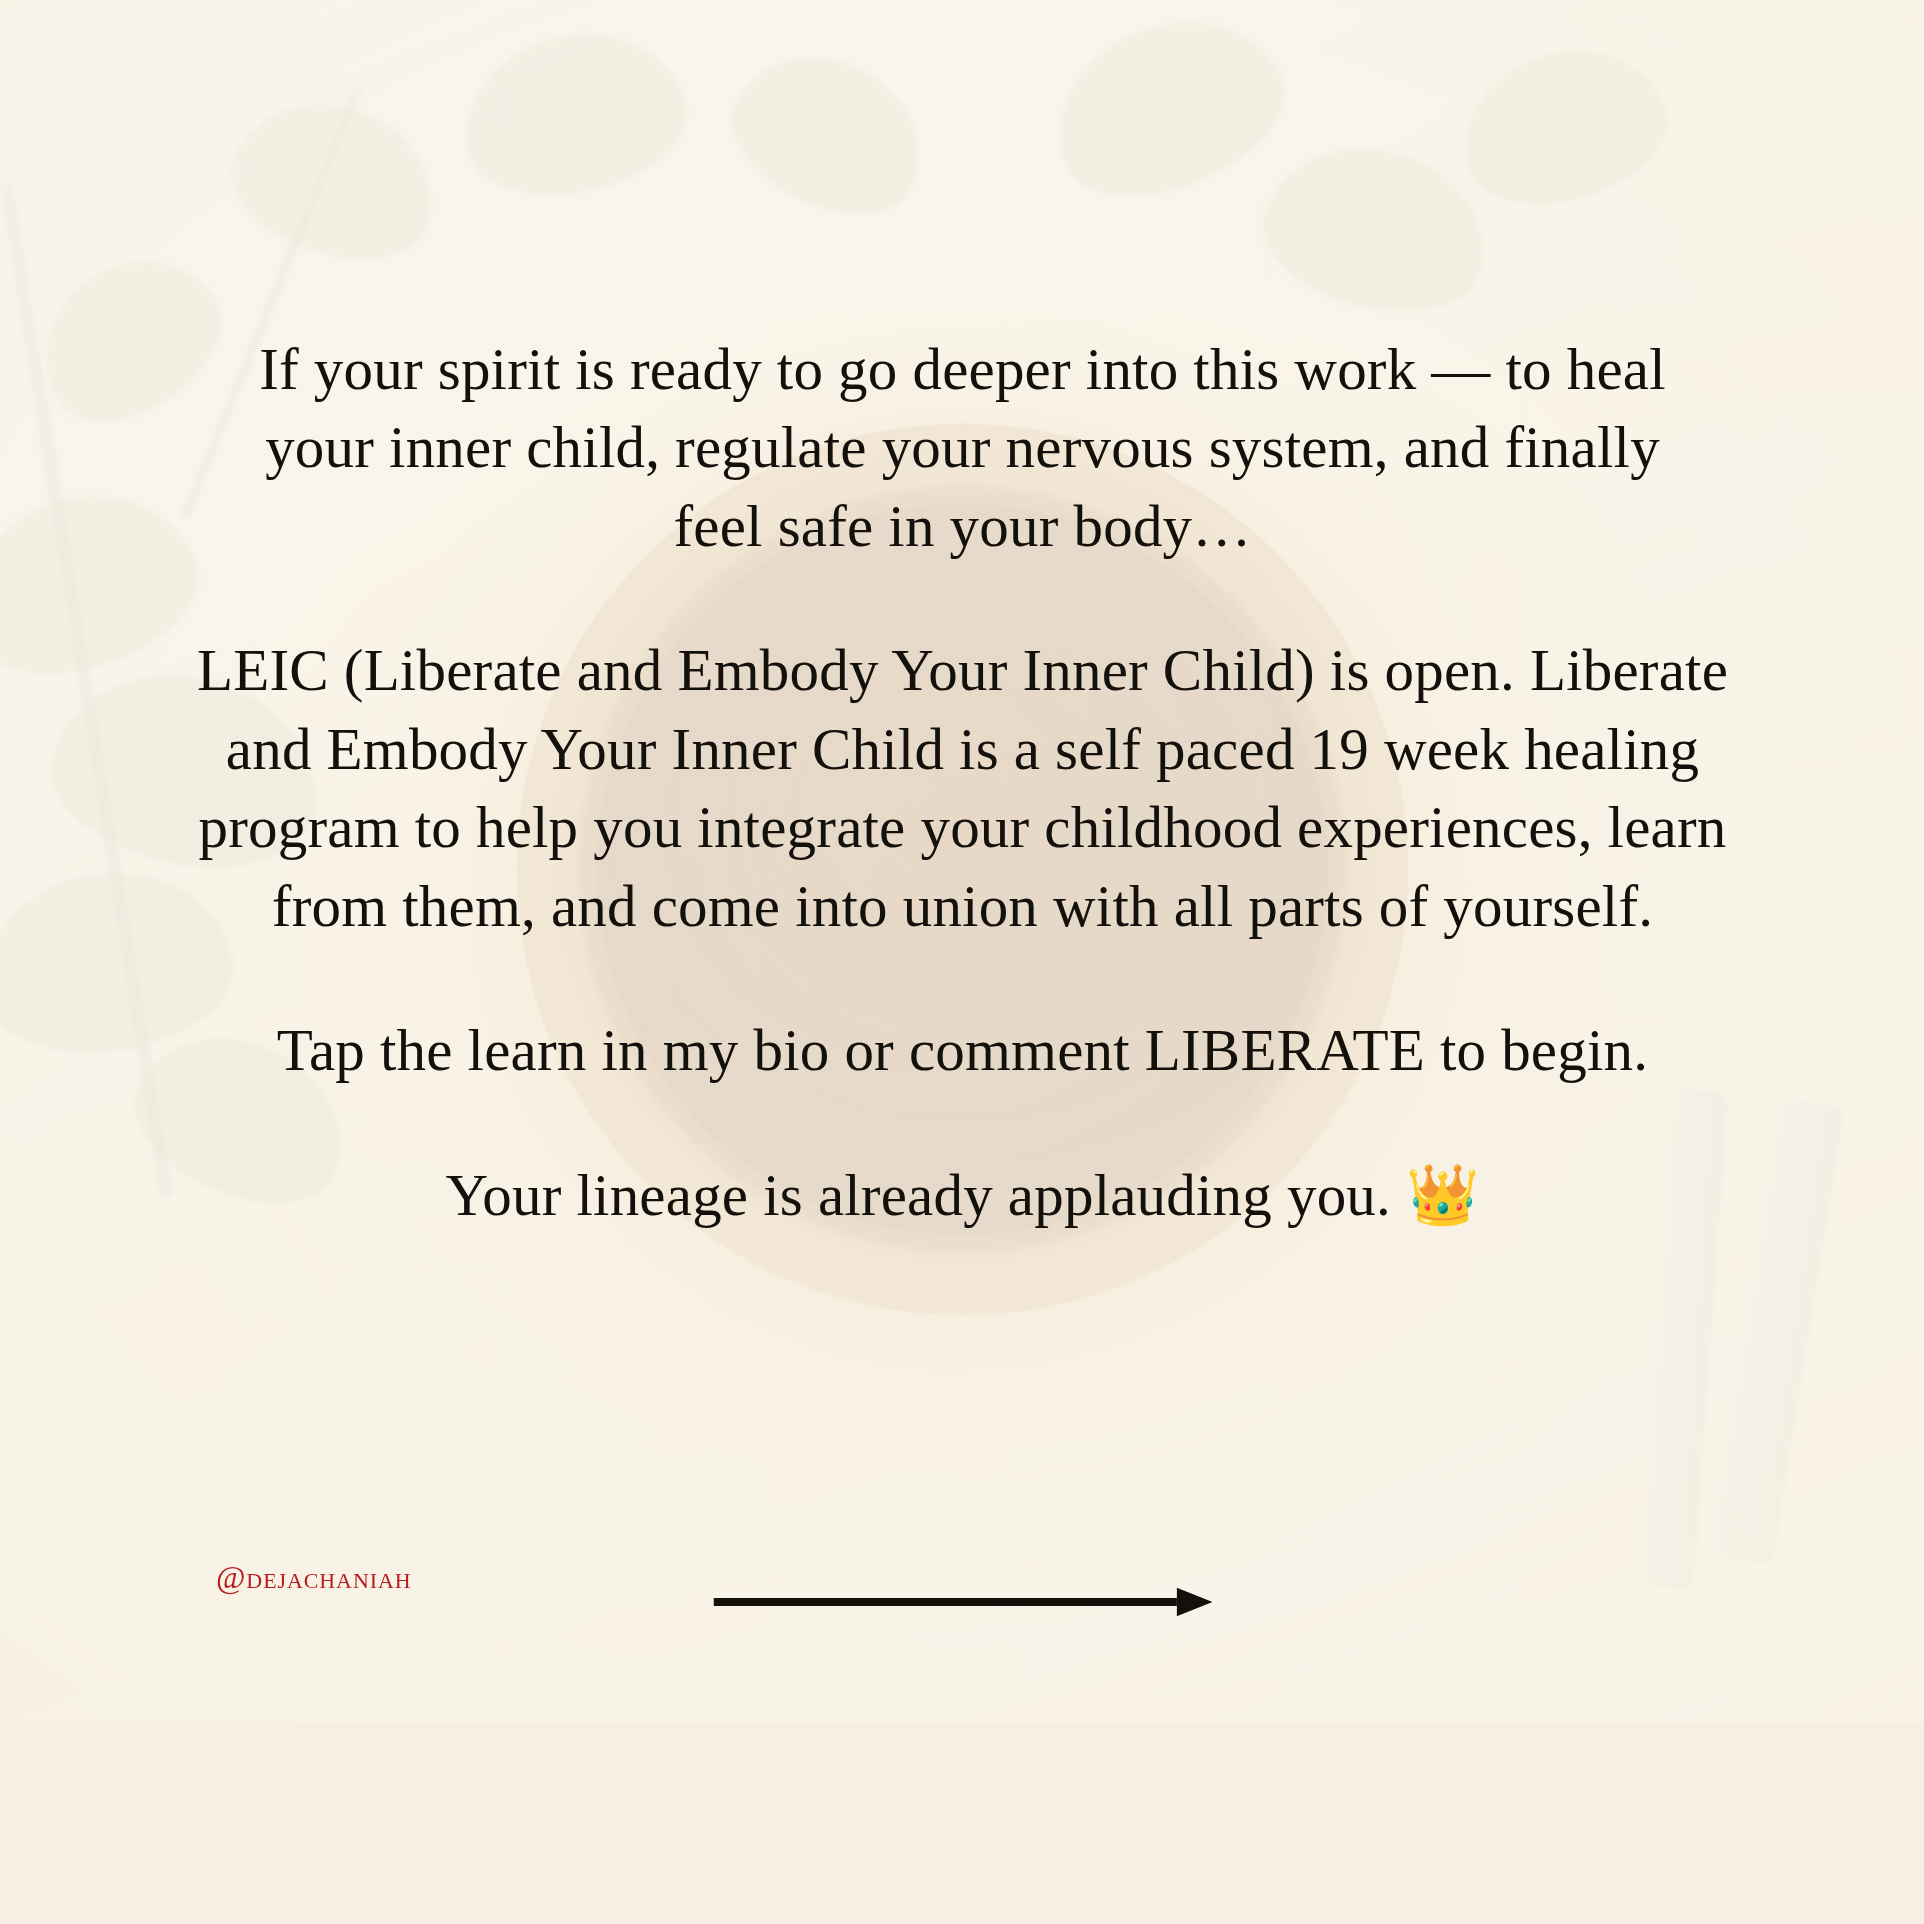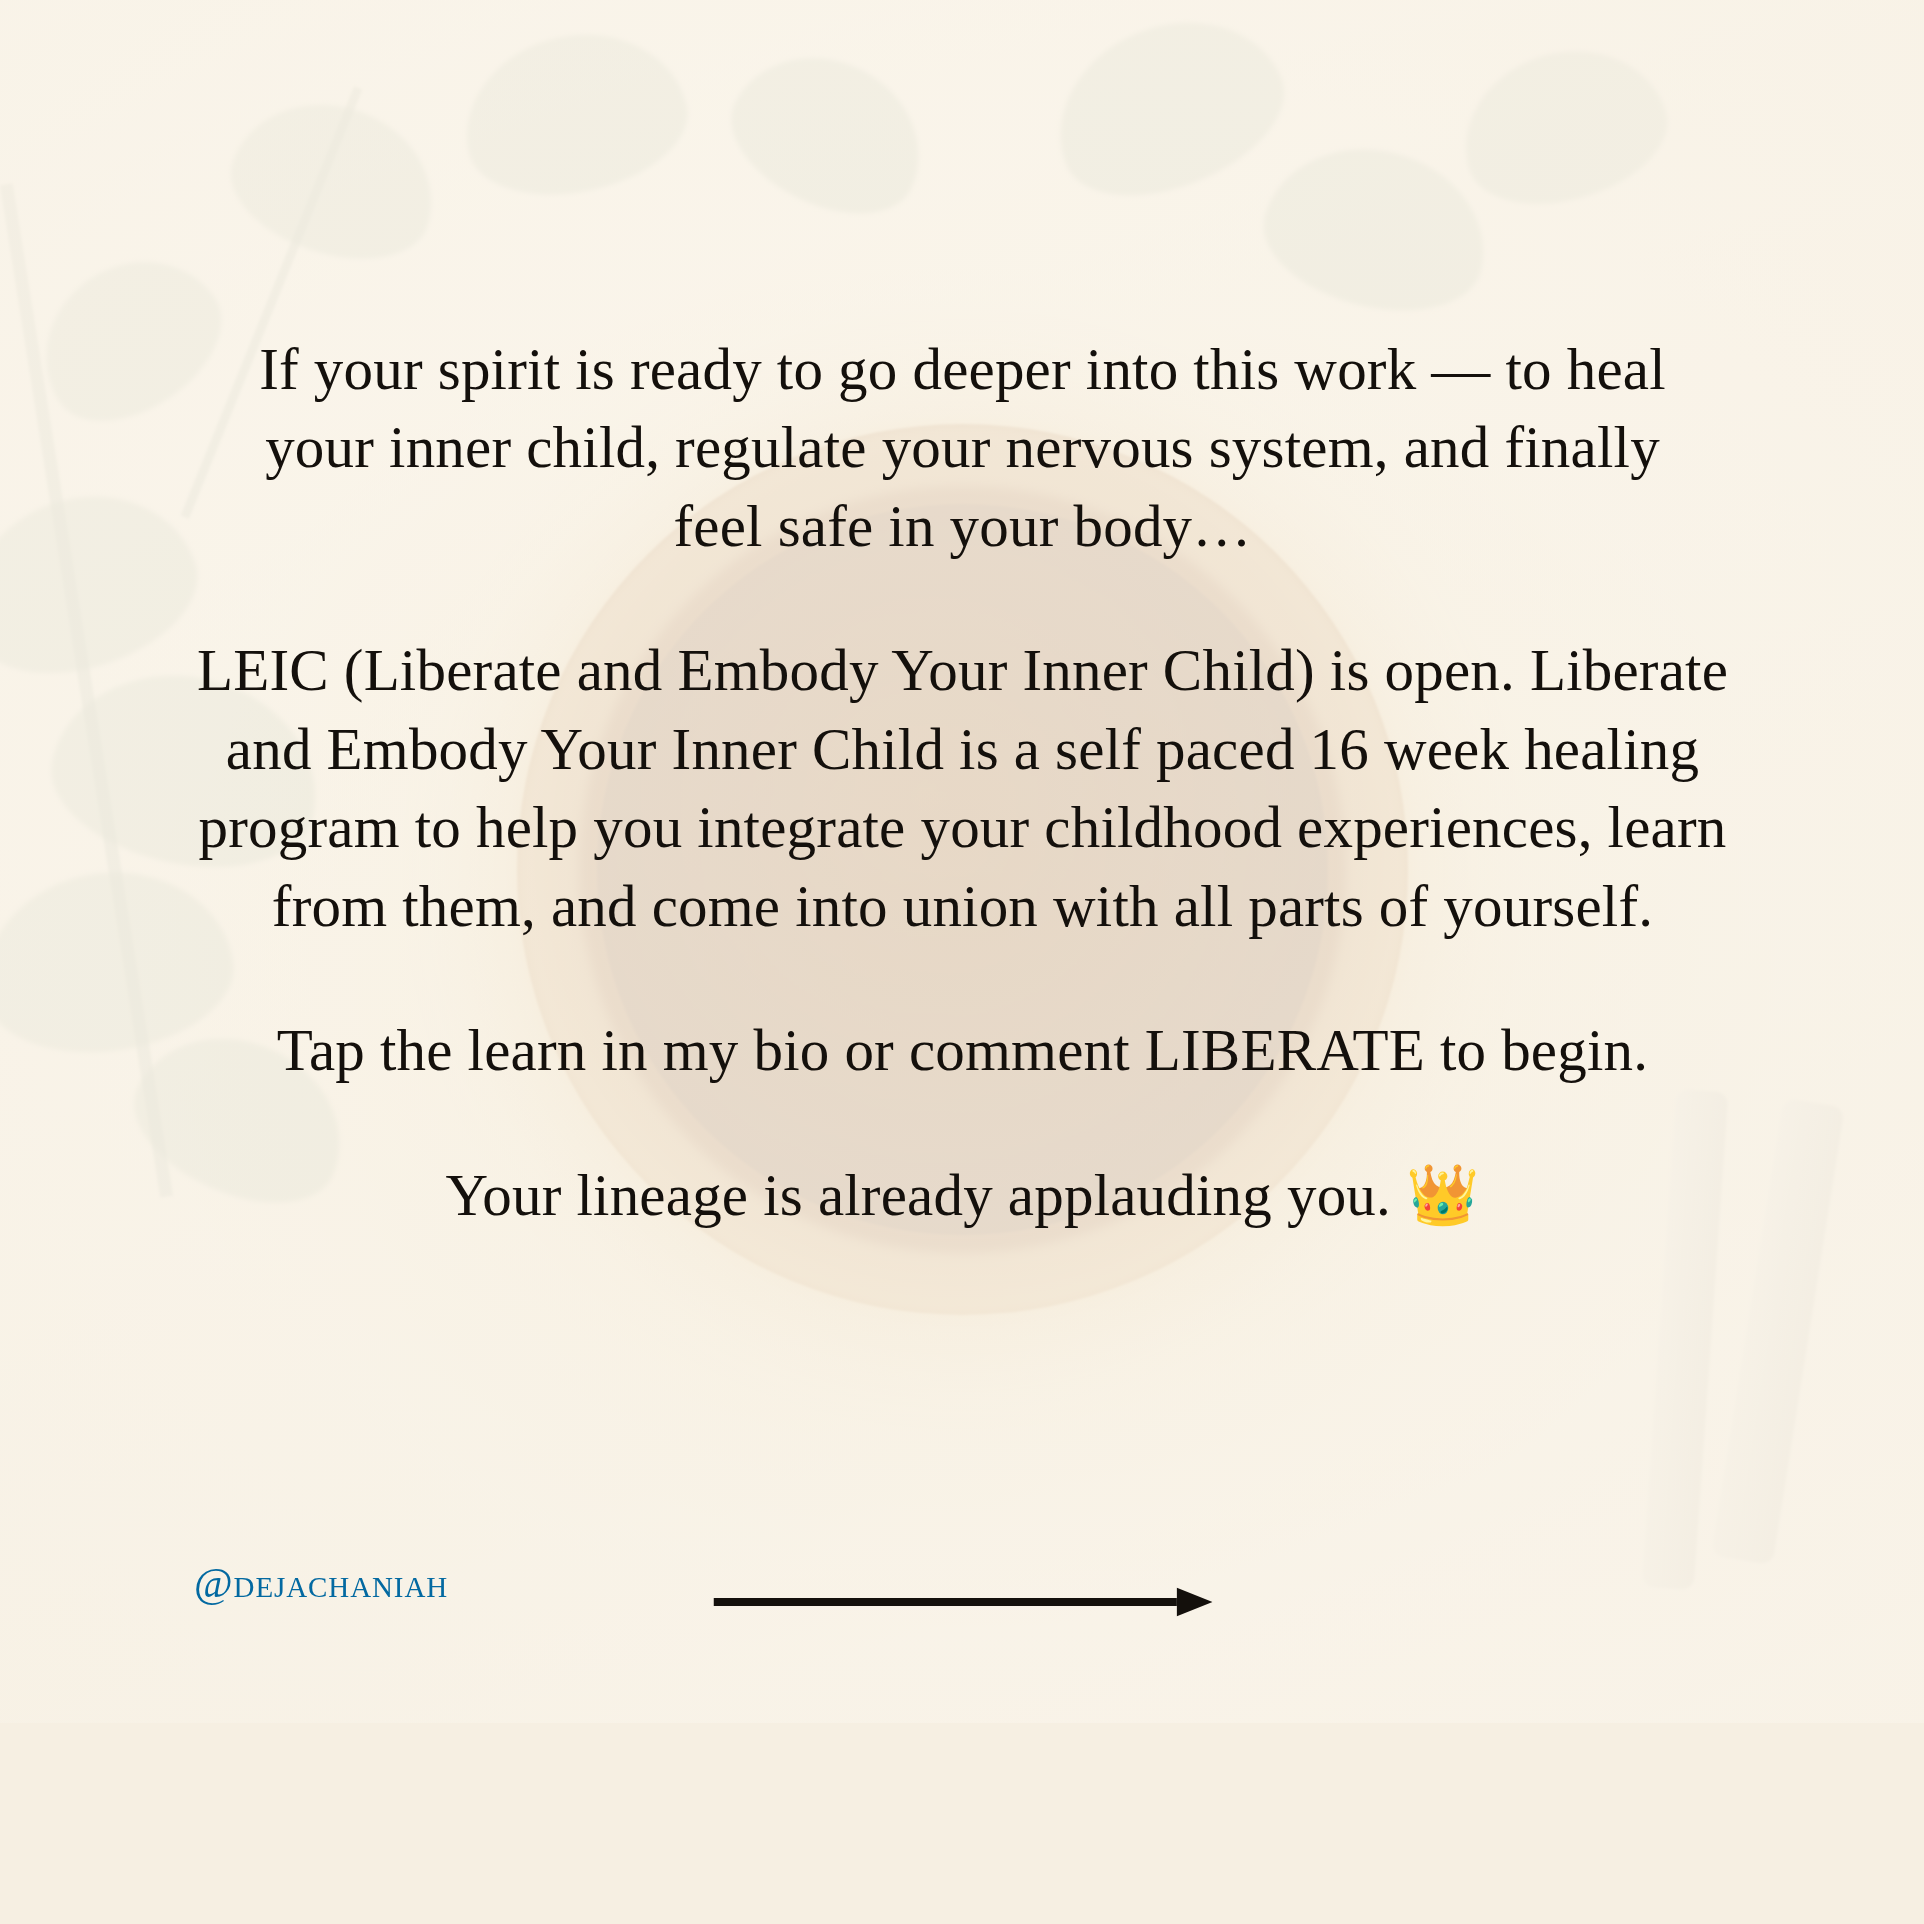--- a/index.html
+++ b/index.html
@@ -120,26 +120,26 @@
 
   .footer {
     position: absolute;
     left: 0;
     right: 0;
     bottom: 75px;
     height: 98px;
   }
   .handle {
     position: absolute;
-    left: 194px;
+    left: 216px;
     top: 9px;
-    font-size: 42px;
+    font-size: 32px;
     font-variant: small-caps;
     letter-spacing: 0.9px;
-    color: #0369a1;
+    color: #b91c1c;
   }
   .site {
     position: absolute;
     right: 192px;
     top: 9px;
     font-size: 46px;
     font-variant: small-caps;
     letter-spacing: 0.9px;
     color: #14100c;
   }
@@ -181,21 +181,21 @@
     <div class="cutlery" style="right:116px; bottom:160px; width:62px; height:463px; transform:rotate(9deg);"></div>
     <div class="cutlery" style="right:214px; bottom:134px; width:52px; height:499px; transform:rotate(4deg);"></div>
 
     <div class="veil"></div>
     <div class="veil2"></div>
   </div>
 
   <div class="content">
     <div class="body-copy">
       <p class="para p1">If your spirit is ready to go deeper into this work — to heal your inner child, regulate your nervous system, and finally feel safe in your body…</p>
-      <p class="para p2">LEIC (Liberate and Embody Your Inner Child) is open. Liberate and Embody Your Inner Child is a self paced 16 week healing program to help you integrate your childhood experiences, learn from them, and come into union with all parts of yourself.</p>
+      <p class="para p2">LEIC (Liberate and Embody Your Inner Child) is open. Liberate and Embody Your Inner Child is a self paced 19 week healing program to help you integrate your childhood experiences, learn from them, and come into union with all parts of yourself.</p>
       <p class="para p3">Tap the learn in my bio or comment LIBERATE to begin.</p>
       <p class="para p4">Your lineage is already applauding you. 👑</p>
     </div>
 
     <div class="footer">
       <div class="handle">@dejachaniah</div>
 
       <div class="arrow">
         <svg width="499" height="36" viewBox="0 0 560 40" aria-hidden="true">
           <line x1="0" y1="20" x2="520" y2="20" stroke="#14100c" stroke-width="9"></line>

